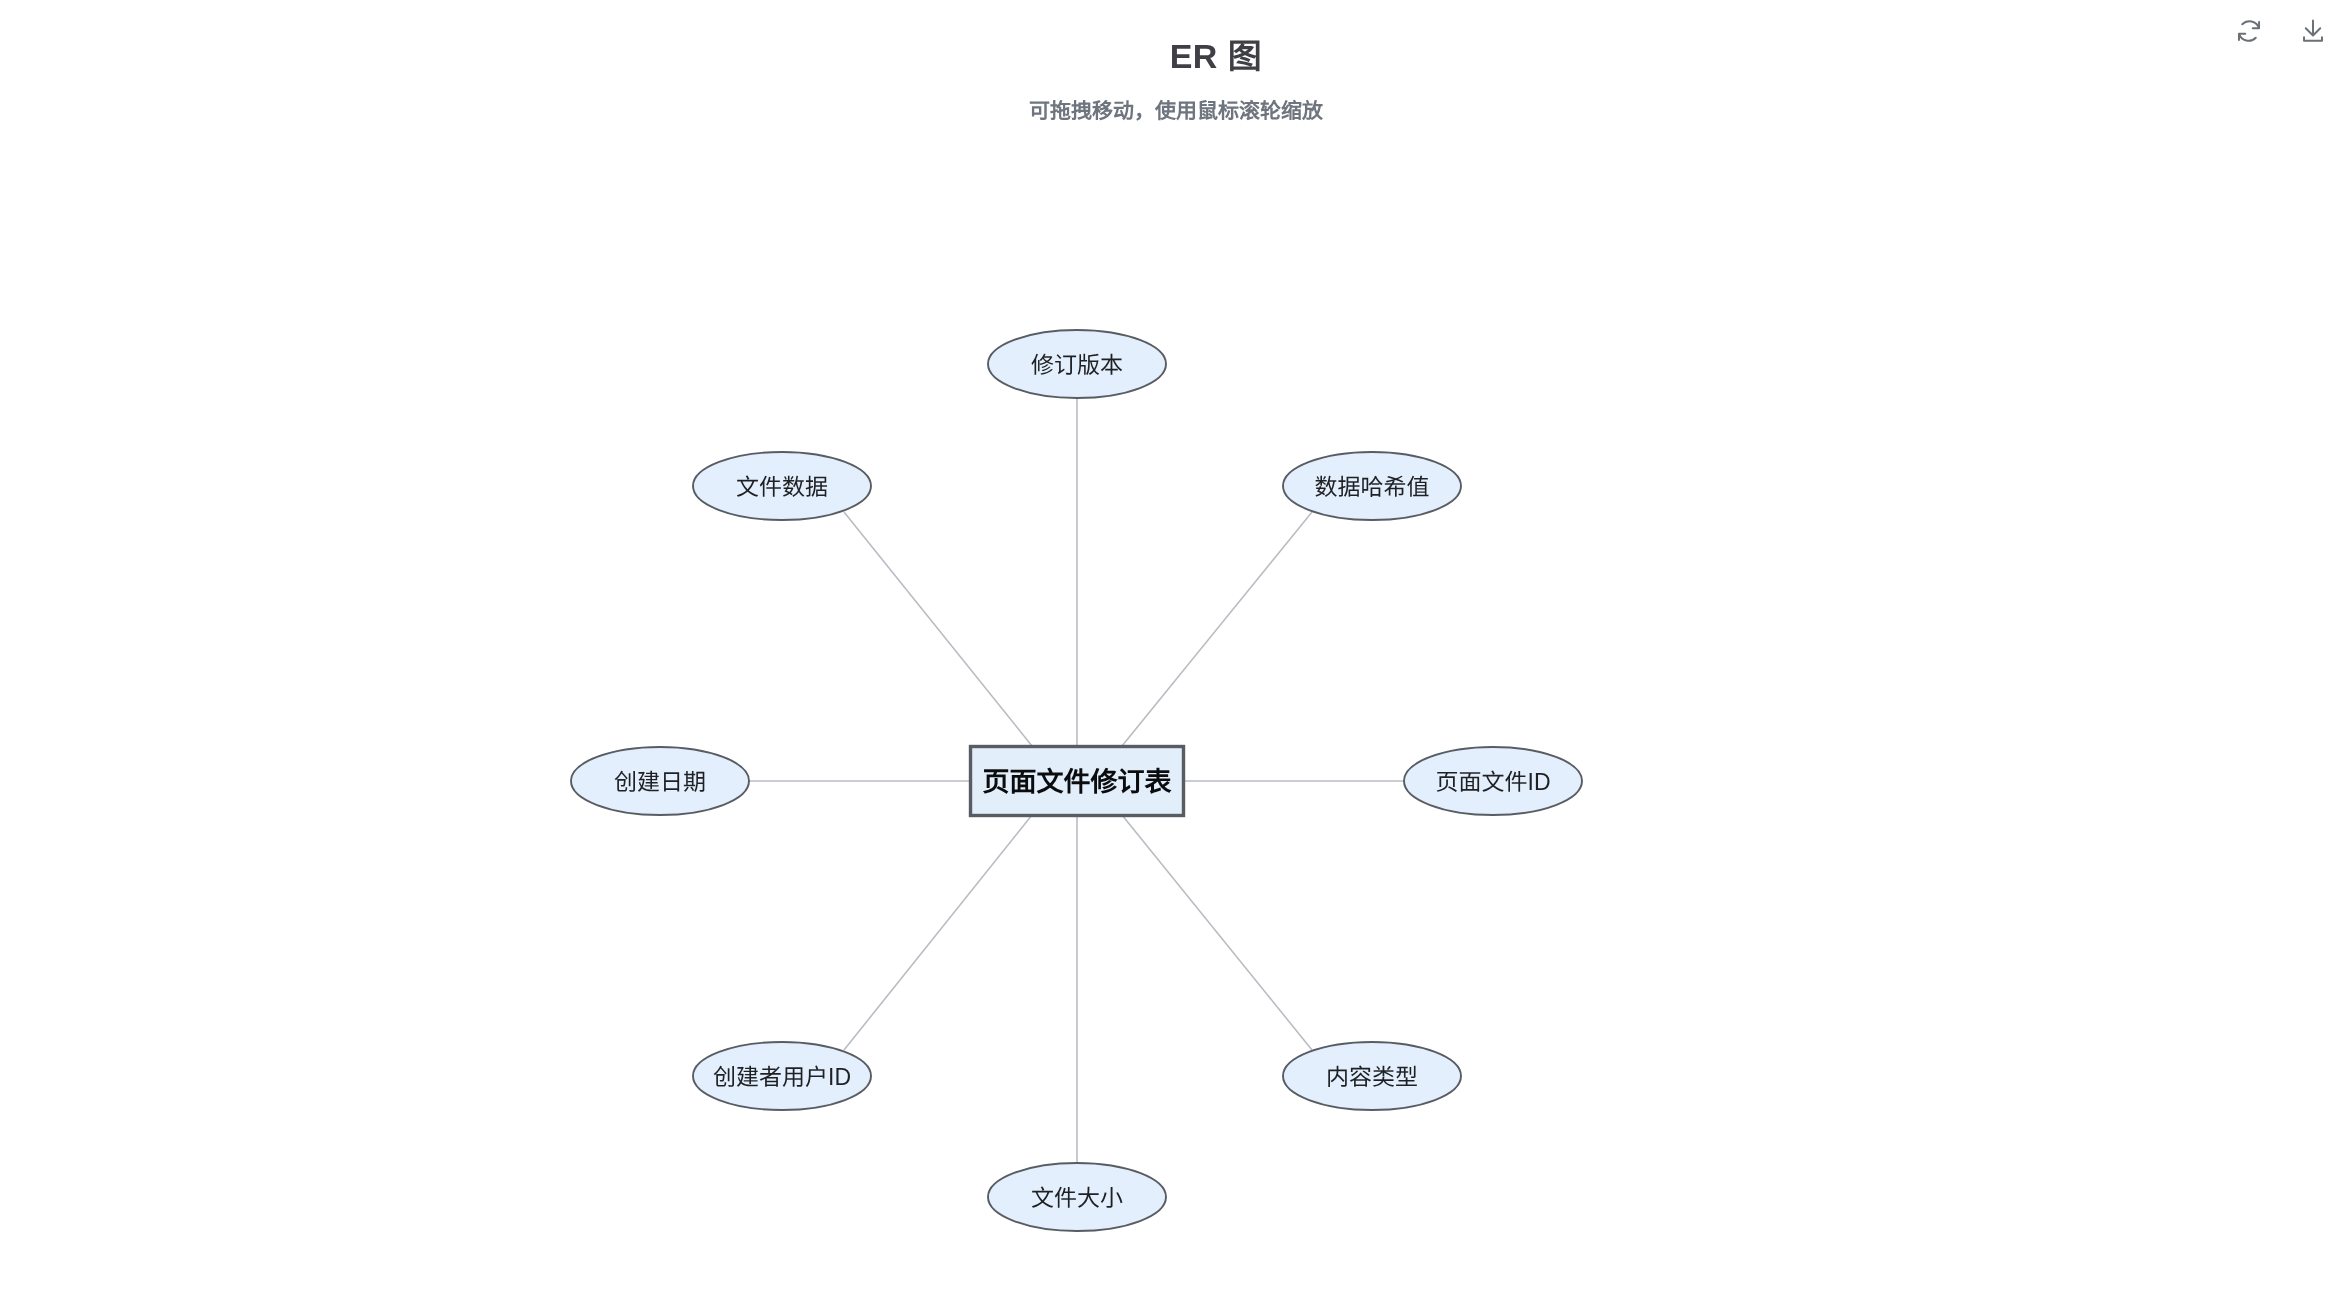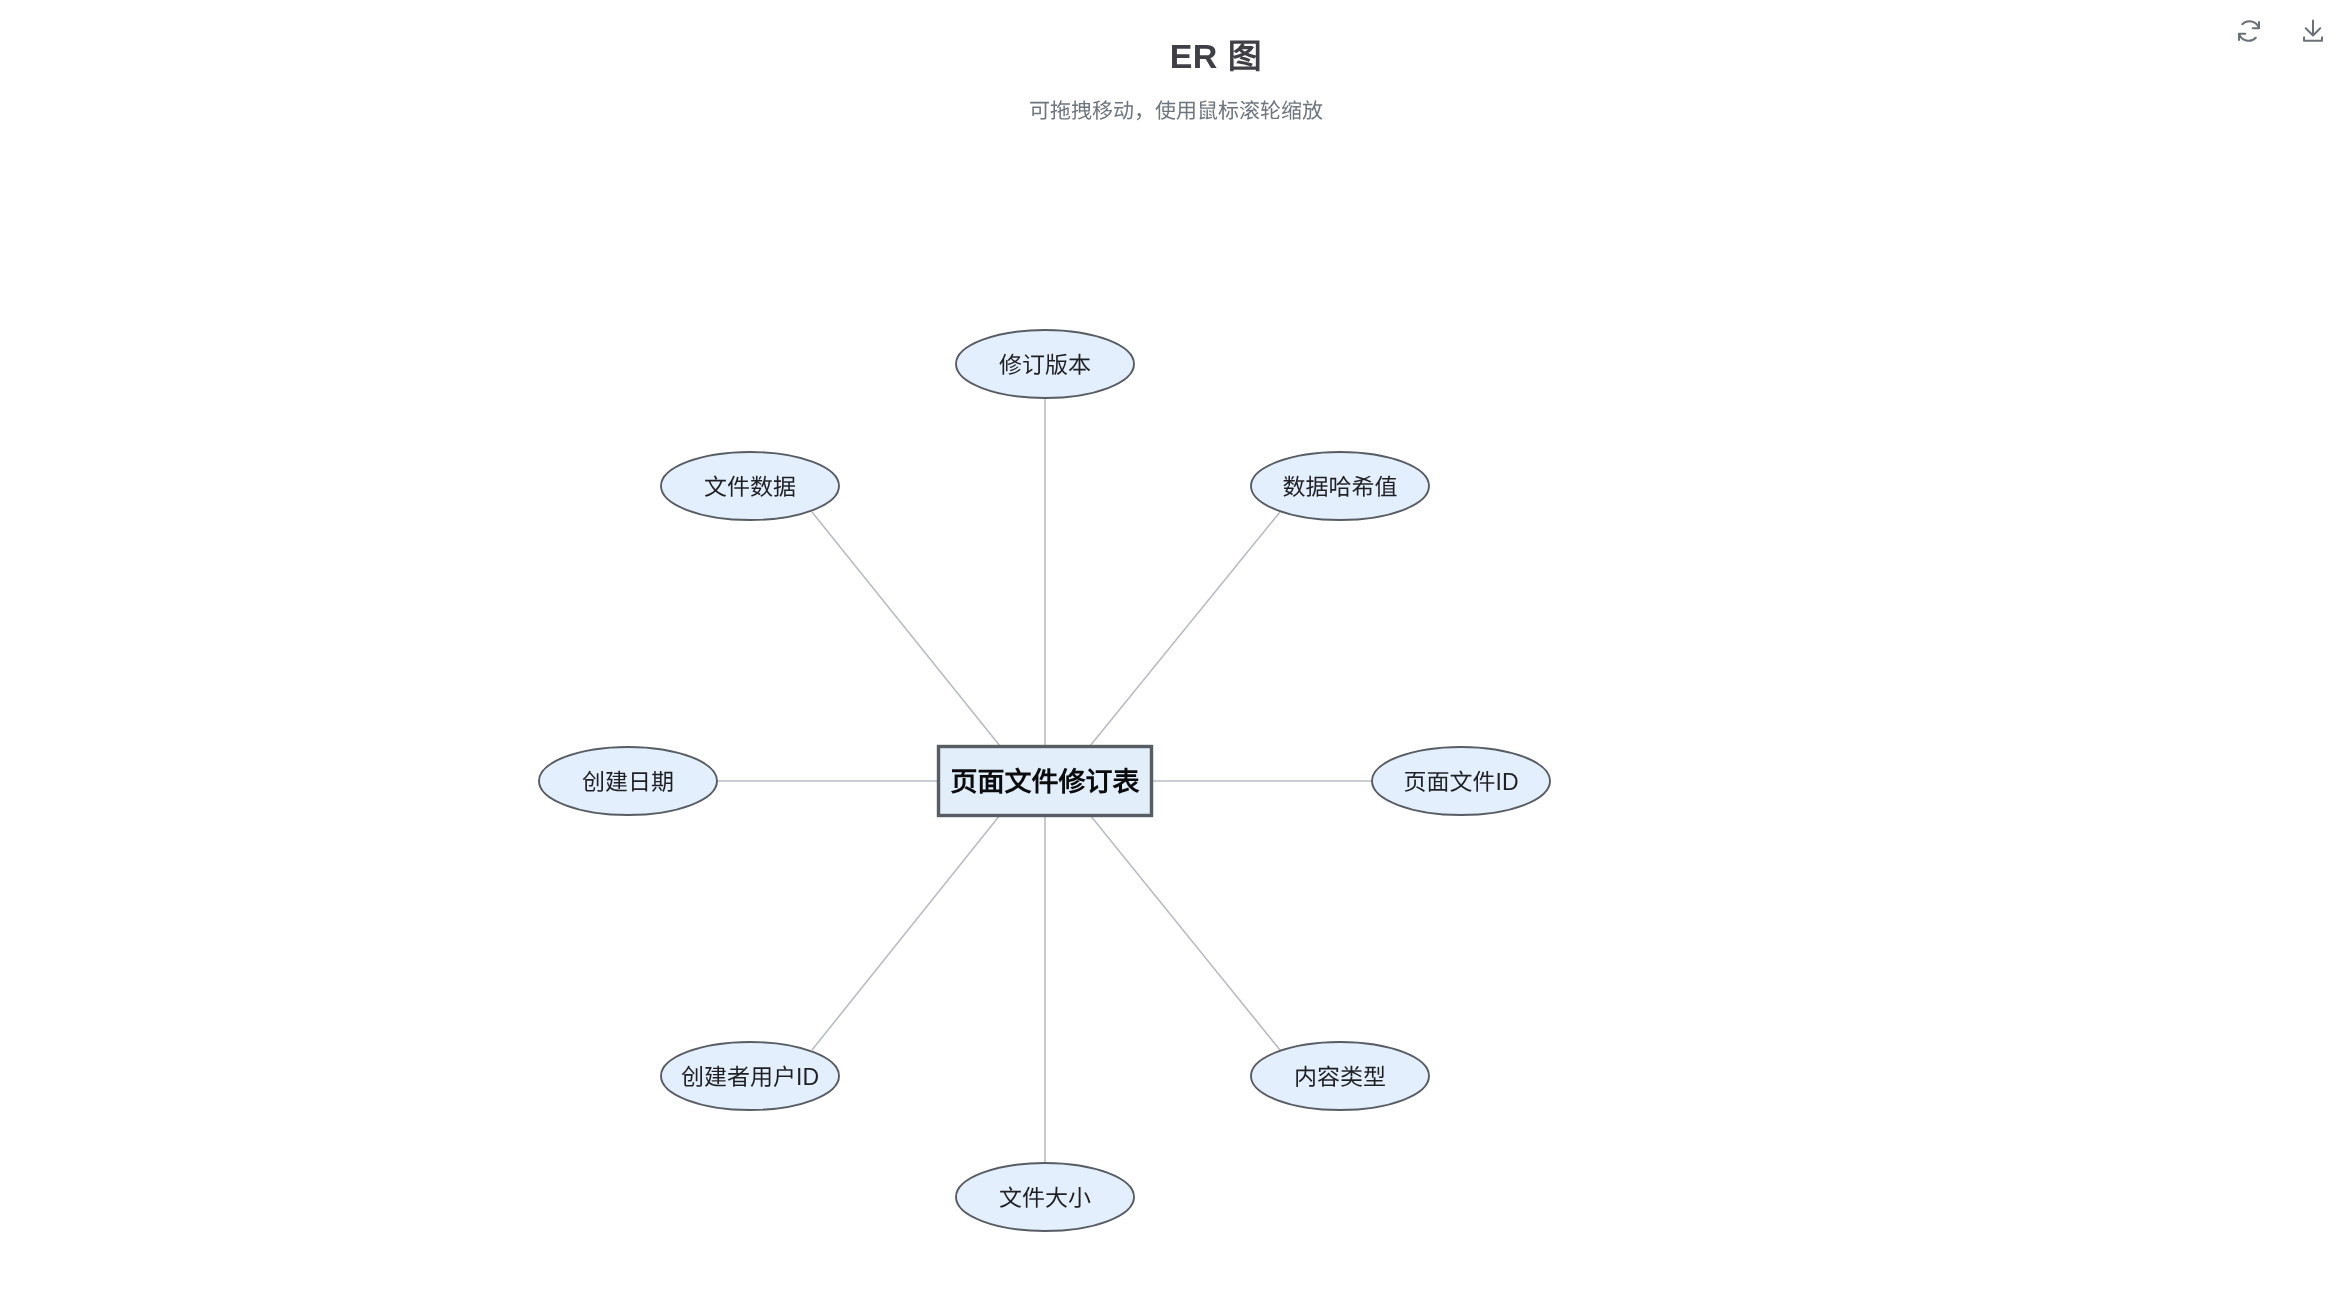--- a/index.html
+++ b/index.html
@@ -43,21 +43,21 @@
     line-height: 1.1;
     margin-left: 40px;
   }
   .page-subtitle {
     position: absolute;
     top: 98px;
     left: 0;
     width: 2352px;
     text-align: center;
     font-size: 21px;
-    font-weight: 400;
+    font-weight: 700;
     color: #6f757e;
     line-height: 1.2;
   }
 
   
   .toolbar {
     position: absolute;
     top: 10px;
     right: 18px;
     display: flex;
@@ -80,20 +80,21 @@
   .tool-btn svg { display: block; }
 
   
   .canvas {
     position: absolute;
     top: 0;
     left: 0;
     width: 2352px;
     height: 1300px;
     cursor: grab;
+    padding-left: 32px;
   }
   .canvas svg { display: block; }
 
   .edge-line {
     stroke: #b9bcc2;
     stroke-width: 1.6;
     fill: none;
   }
 
   .node-ellipse {

